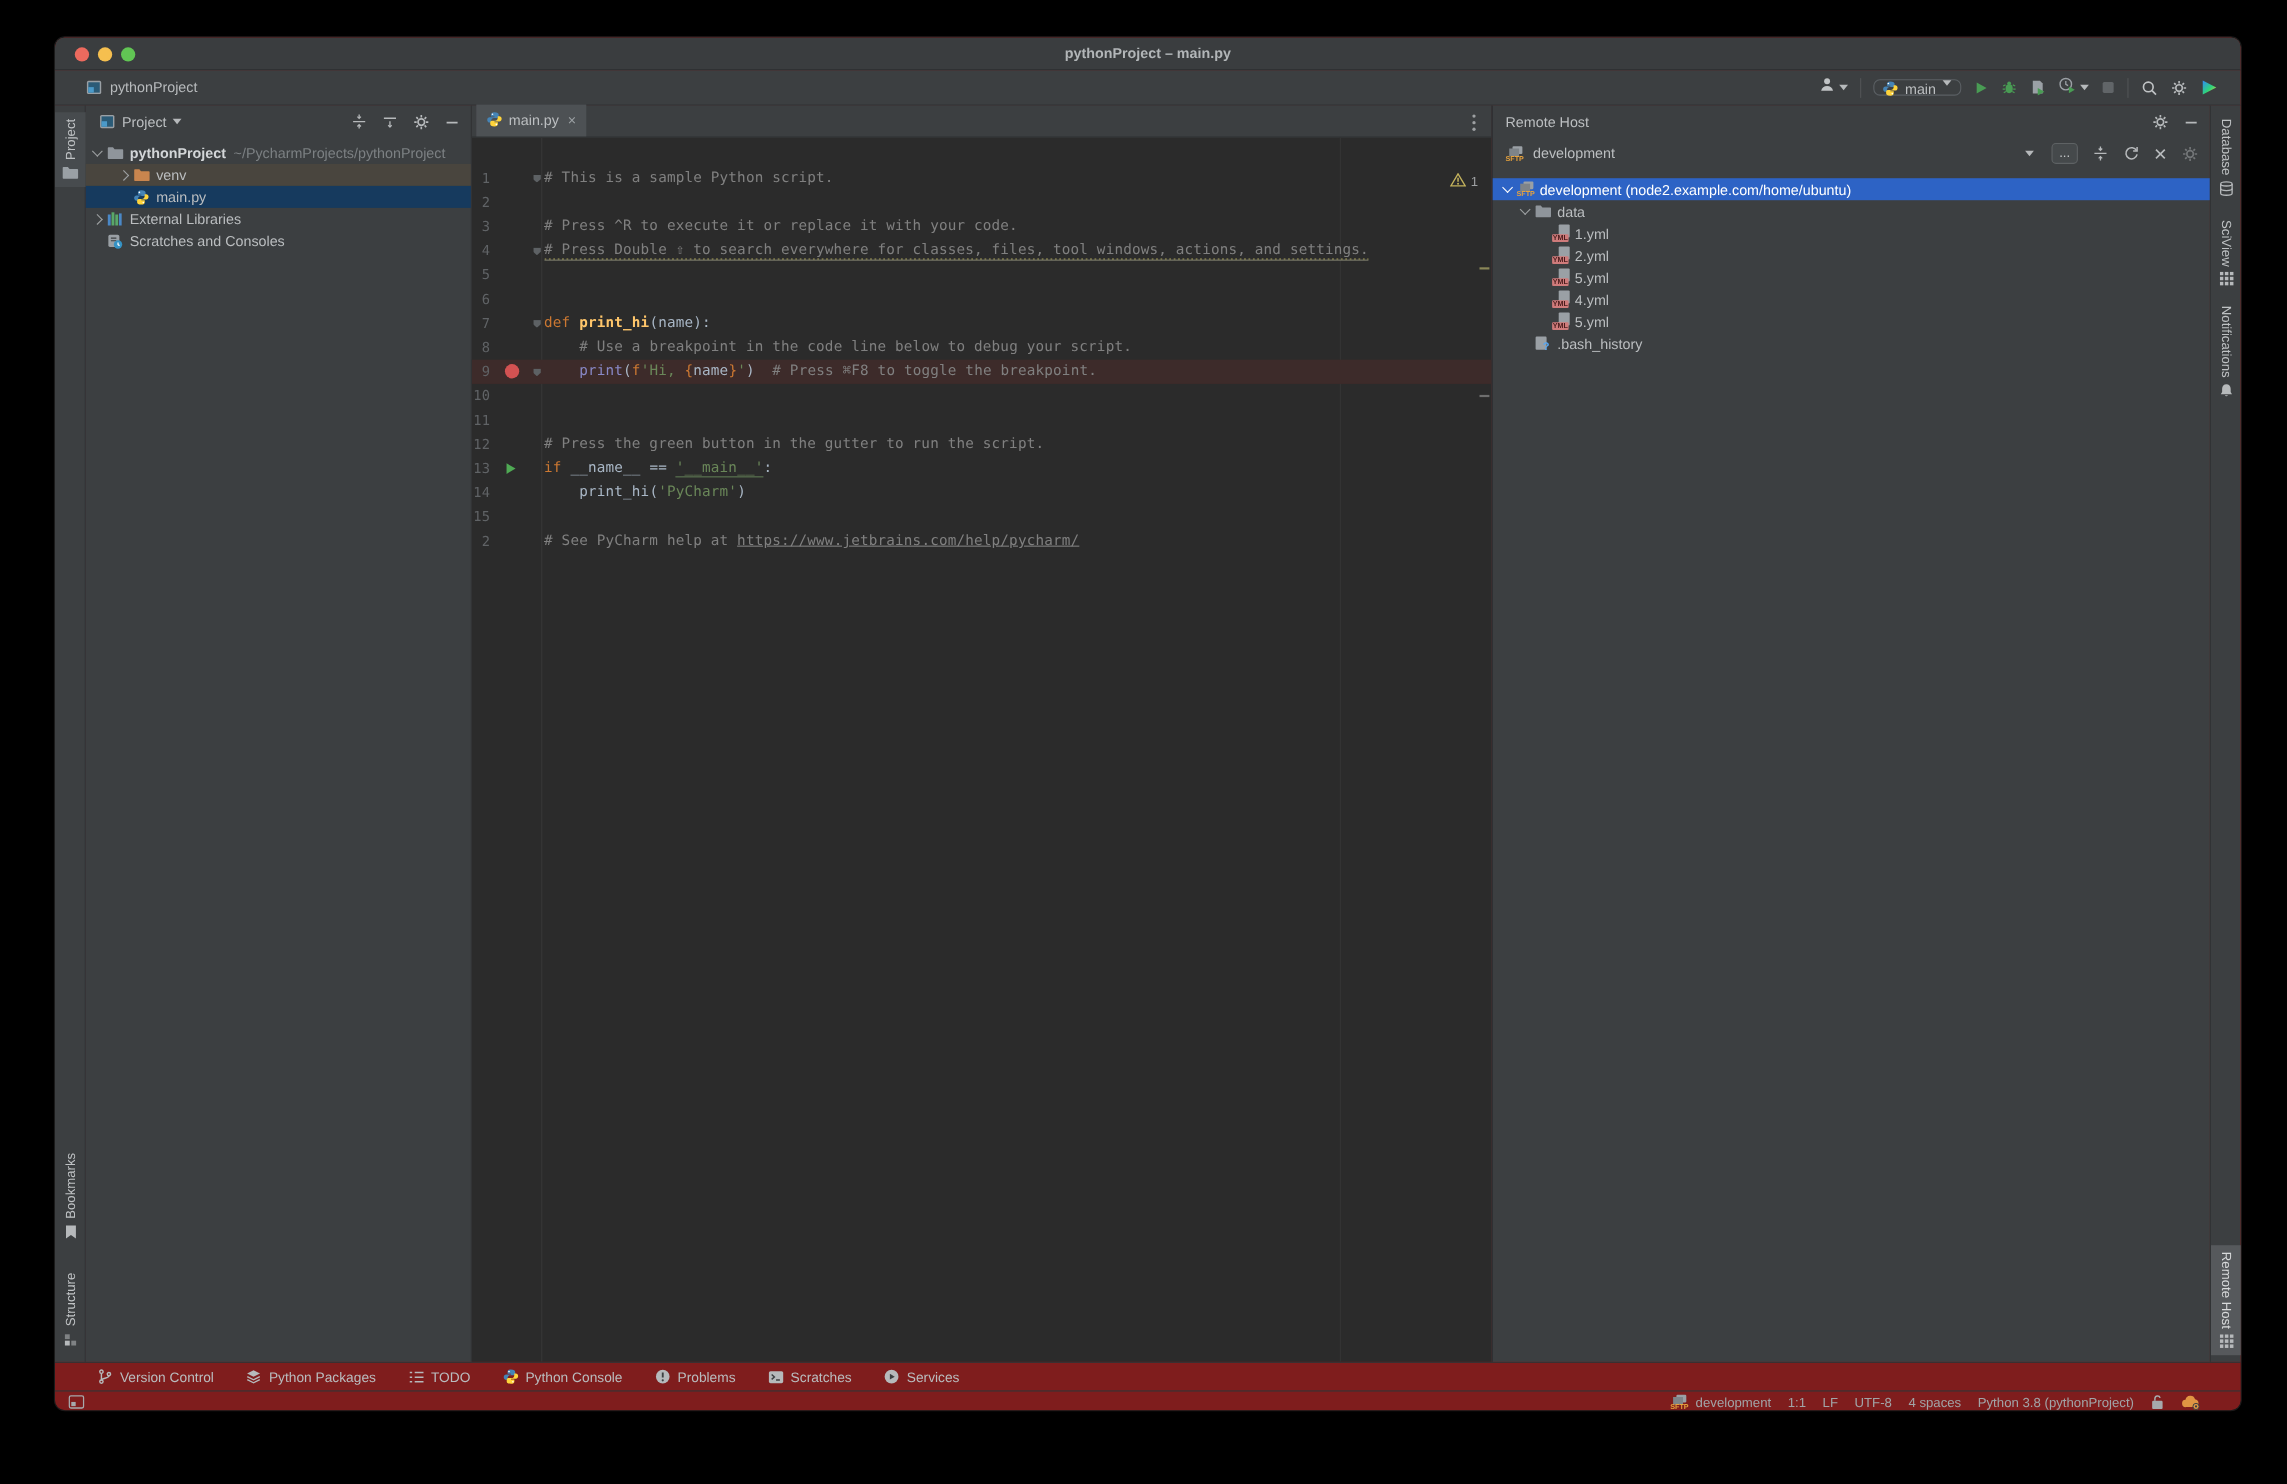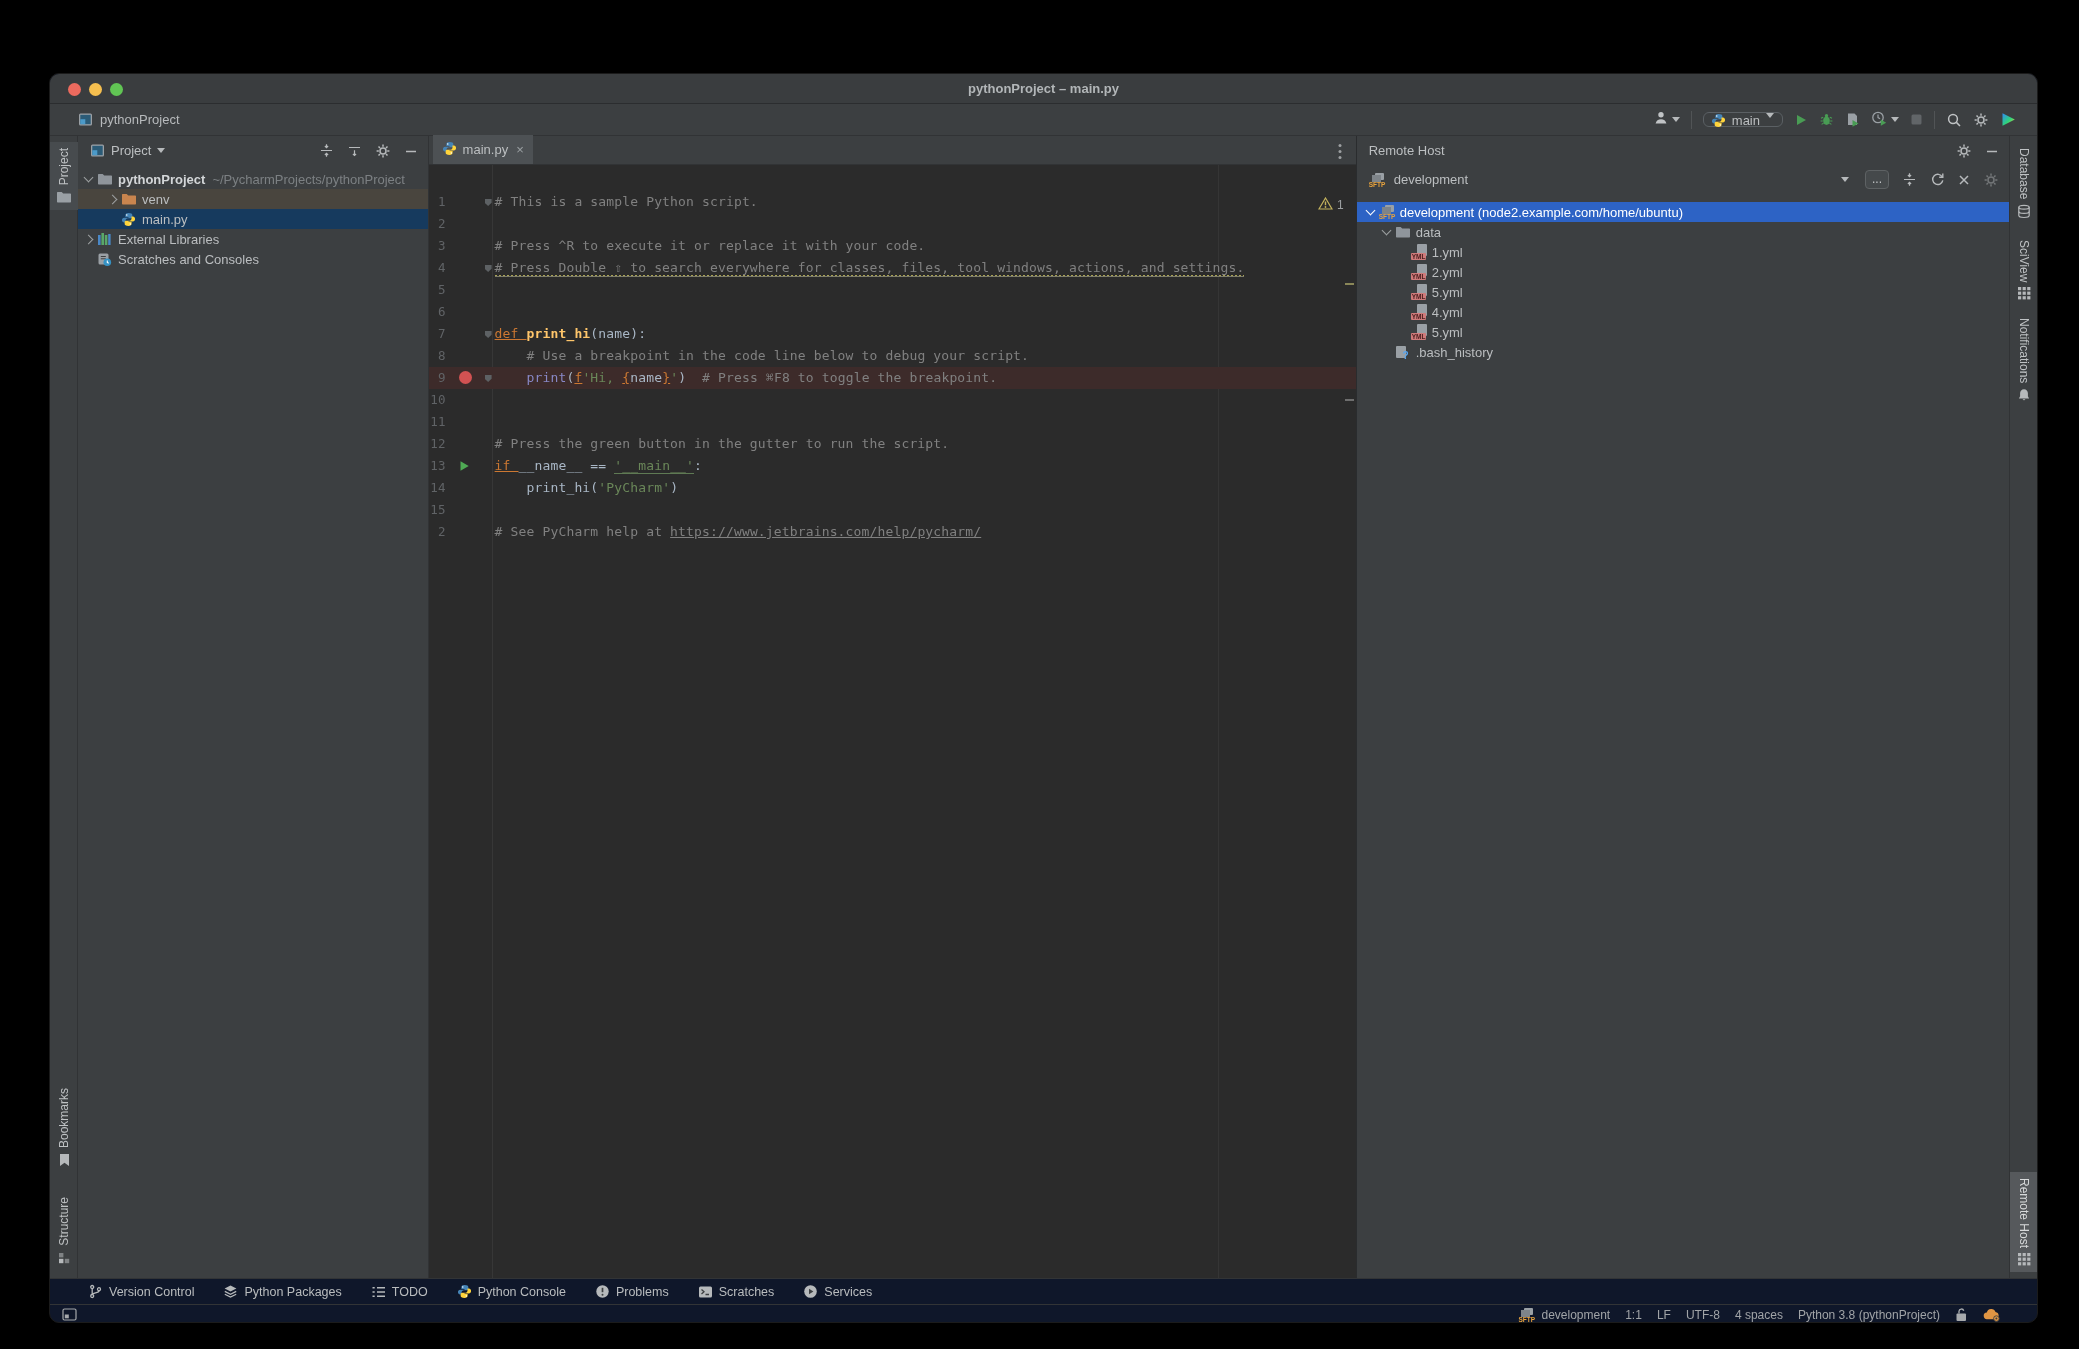--- a/index.html
+++ b/index.html
@@ -1,19 +1,19 @@
 <!DOCTYPE html>
 <html><head>
 <meta charset="utf-8">
 <style>
   * { margin:0; padding:0; box-sizing:border-box; }
   html,body { background:#000; }
   body { width:2079px; height:1349px; position:relative; font-family:"Liberation Sans",sans-serif; overflow:hidden; -webkit-font-smoothing:antialiased; }
 
-  .window { position:absolute; left:49px; top:33px; width:1989px; height:1250px; background:#0f172a; border-radius:10px; overflow:hidden; border:1px solid #1b1b1b;margin-top:40px; }
+  .window { position:absolute; left:49px; top:33px; width:1989px; height:1250px; background:#7f1d1d; border-radius:10px; overflow:hidden; border:1px solid #1b1b1b; }
 
   
   .titlebar { position:relative; height:30px; background:#3a3d3f; border-bottom:1px solid #2b2d2f; }
   .lights { position:absolute; left:18px; top:9px; display:flex; gap:8px; }
   .light { width:13px; height:13px; border-radius:50%; }
   .title { text-align:center; line-height:30px; font-size:13px; font-weight:bold; color:#b2b6b8; }
 
   
   .toolbar { position:relative; height:32px; background:#3c3f41; border-bottom:1px solid #313335; }
   .tb-left { position:absolute; left:28px; top:0; bottom:0; display:flex; align-items:center; gap:7px; color:#b7babc; font-size:13px; }
@@ -67,21 +67,21 @@
   .wrap-guide { position:absolute; left:789px; top:0; bottom:0; width:1px; background:#353535; }
   .gutter-sep { position:absolute; left:63px; top:0; bottom:0; width:1px; background:#373737; }
   .code-block { position:absolute; left:0; right:0; top:26px; font-family:"DejaVu Sans Mono","DejaVu Sans",monospace; font-size:13px; letter-spacing:0.15px; }
   .line-row { position:relative; height:22px; }
   .line-row.hl { background:#3d2b2a; }
   .num { position:absolute; left:0; top:0; width:17px; text-align:right; color:#606366; line-height:22px; font-size:12.5px; }
   .bp { position:absolute; left:30px; top:4px; width:13px; height:13px; border-radius:50%; background:#d25252; }
   .runmark { position:absolute; left:29px; top:5px; }
   .foldmark { position:absolute; left:56px; top:8px; width:7px; height:7px; background:#5d6164; clip-path:polygon(0 0,100% 0,100% 55%,50% 100%,0 55%); }
   .txt { position:absolute; left:66px; top:0; line-height:22px; white-space:pre; color:#a9b7c6; }
-  .tk-c { color:#808080; } .tk-k { color:#cc7832;text-decoration:underline; } .tk-f { color:#ffc66b; font-weight:bold; }
+  .tk-c { color:#808080; } .tk-k { color:#cc7832; } .tk-f { color:#ffc66b; font-weight:bold; }
   .tk-s { color:#6a8759; } .tk-b { color:#8888c6; } .tk-p { color:#a9b7c6; }
   .tk-w { color:#808080; border-bottom:1px solid #7d7d6b; padding-bottom:1px;
           background-image:repeating-linear-gradient(90deg,#a8a154 0 2px,transparent 2px 4px);
           background-size:4px 1.4px; background-repeat:repeat-x; background-position:0 100%; }
   .tk-u { color:#808080; text-decoration:underline; }
   .tk-su { color:#6a8759; border-bottom:1px solid #5f7a54; }
   .warnbox { position:absolute; top:32px; right:12px; display:flex; align-items:center; gap:4px; color:#9da0a2; font-size:12px; }
   .stripe { position:absolute; right:2px; width:9px; height:2px; }
 
   

